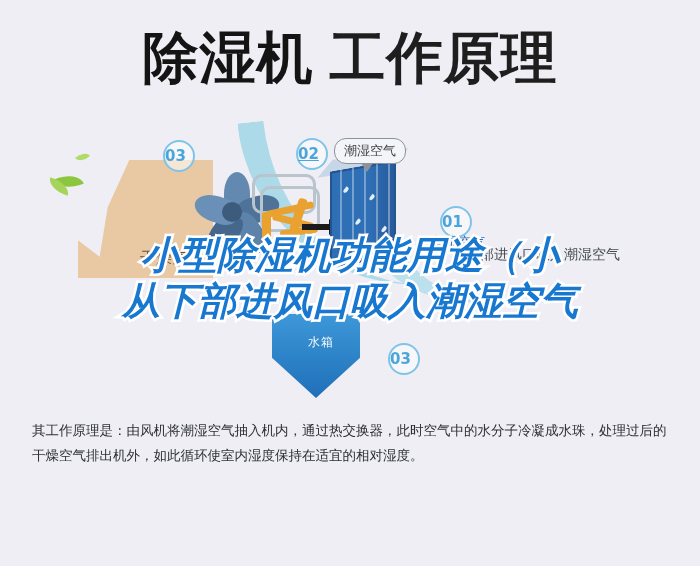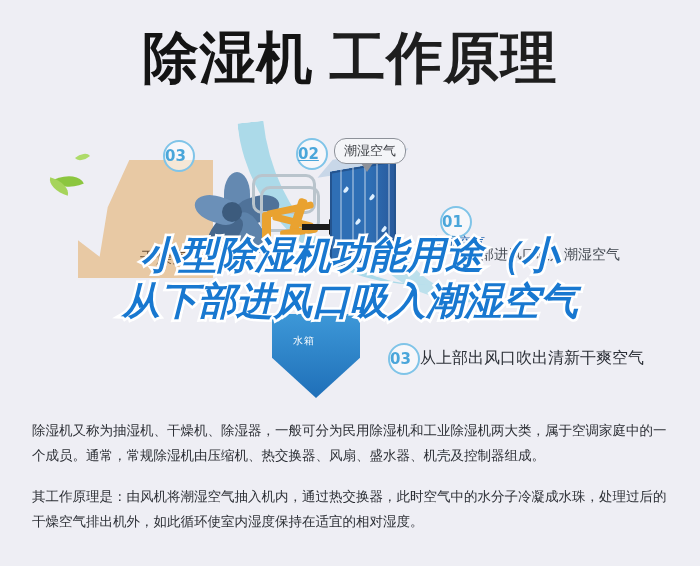--- a/index.html
+++ b/index.html
@@ -217,23 +217,23 @@
     position: absolute;
     left: 272px;
     top: 196px;
     width: 88px;
     height: 84px;
     background: linear-gradient(180deg,#3d98d8 0%, #1f6fb8 100%);
     clip-path: polygon(0% 0%, 100% 0%, 100% 52%, 50% 100%, 0% 52%);
   }
   .tank-label {
     position: absolute;
-    left: 293px;
+    left: 308px;
     top: 216px;
-    font-size: 10px;
+    font-size: 12px;
     color: #ffffff;
     letter-spacing: 1px;
   }
 
   
   .badge {
     position: absolute;
     width: 28px; height: 28px;
     border-radius: 50%;
     border: 2px solid #7fc4e8;
@@ -381,26 +381,24 @@
 
     <div class="callout">潮湿空气</div>
 
     <div class="badge n03a">03</div>
     <div class="badge n02">02</div>
     <div class="badge n01">01</div>
     <div class="badge n03b">03</div>
 
     <div class="anno humid">潮湿空气</div>
     <div class="anno through">从下部进风口吸入潮湿空气</div>
-    <div class="anno outlet">从上部出风口吹出清新干爽空气</div>
   </div>
 
   <div id="overlay-title">
     <span class="line">小型除湿机功能用途（小</span>
     <span class="line">从下部进风口吸入潮湿空气</span>
   </div>
 
   <div id="body-copy">
-    <p>除湿机又称为抽湿机、干燥机、除湿器，一般可分为民用除湿机和工业除湿机两大类，属于空调家庭中的一个成员。通常，常规除湿机由压缩机、热交换器、风扇、盛水器、机壳及控制器组成。</p>
     <p>其工作原理是：由风机将潮湿空气抽入机内，通过热交换器，此时空气中的水分子冷凝成水珠，处理过后的干燥空气排出机外，如此循环使室内湿度保持在适宜的相对湿度。</p>
   </div>
 
 </div>
 
 </body></html>

